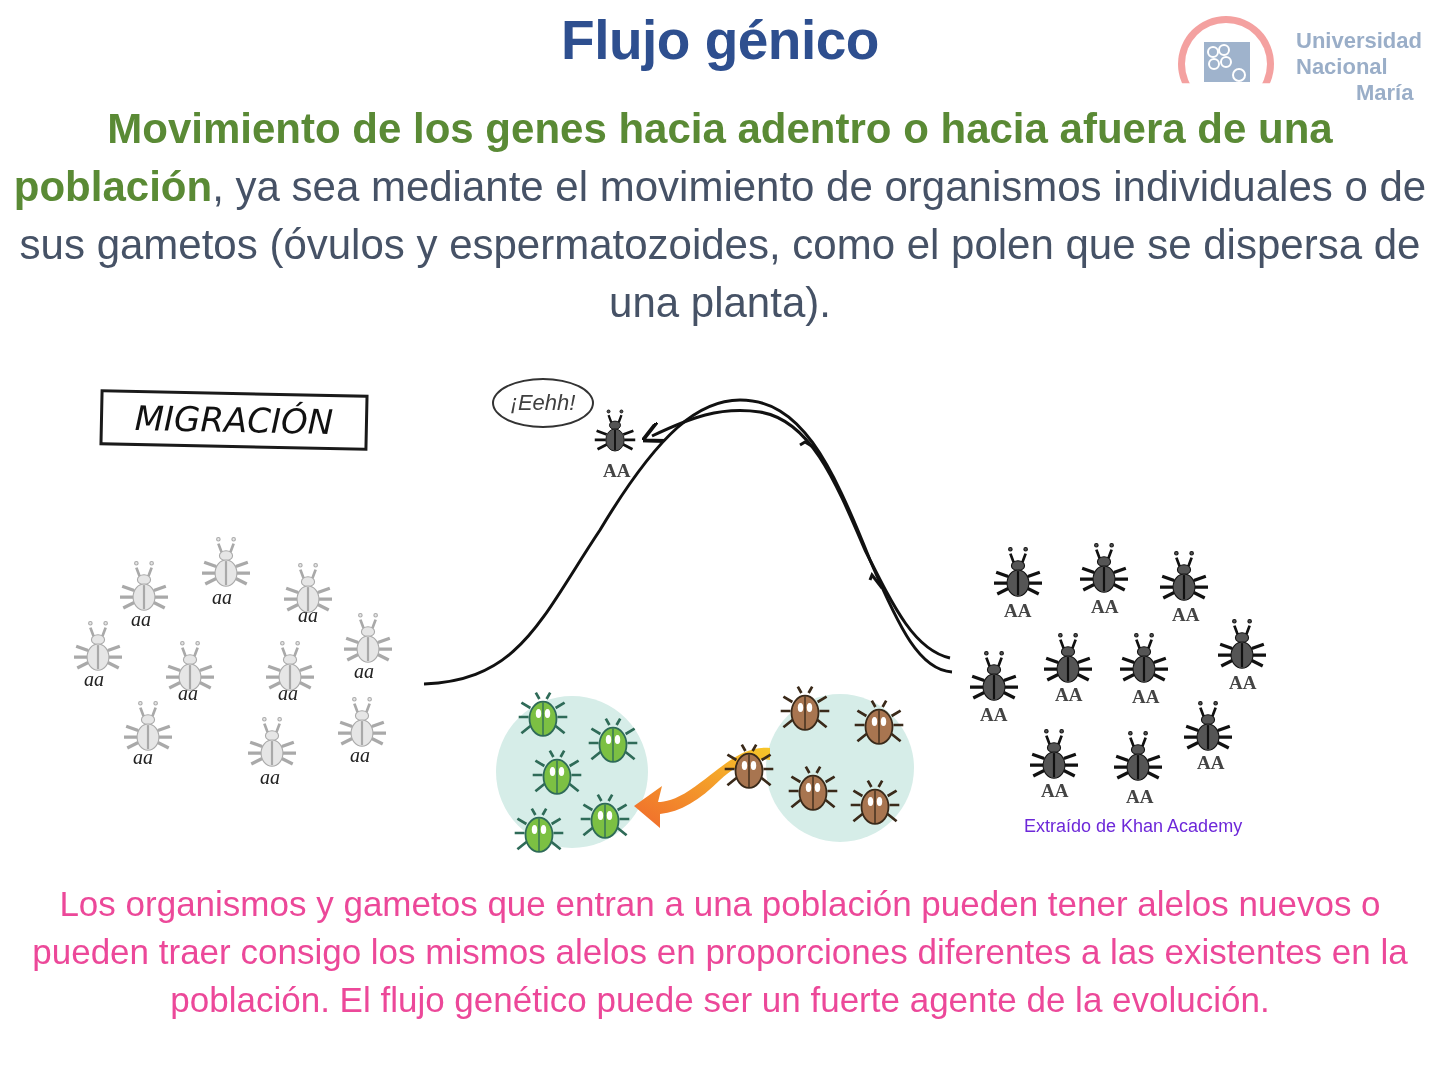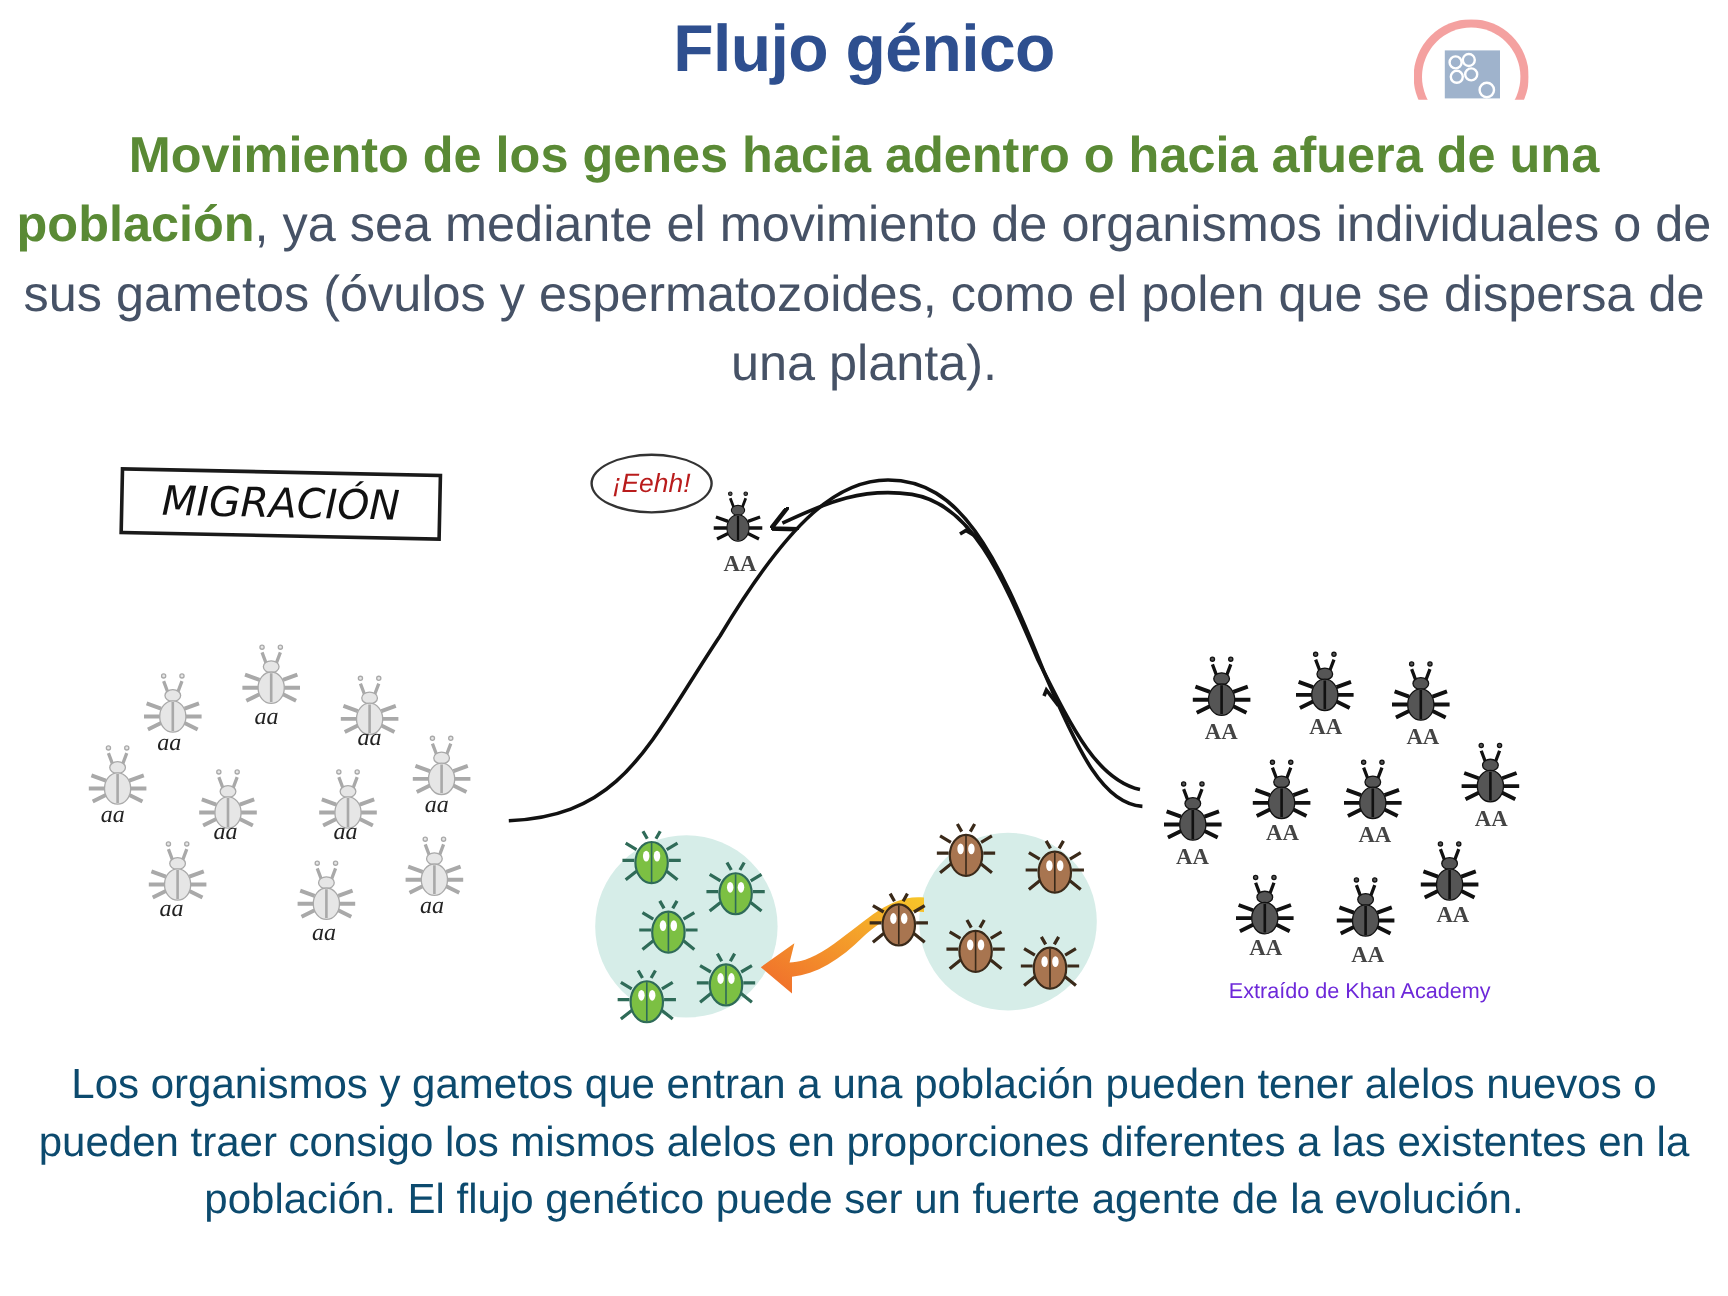--- a/index.html
+++ b/index.html
@@ -19,41 +19,46 @@
   .intro { position:absolute; top:88px; left:10px; width:1420px; text-align:center;
            font-size:42px; line-height:58px; color:#465266;margin-top:12px; }
   .intro .hl { color:#5a8a35; font-weight:bold; }
   .fig { position:absolute; top:350px; left:0; width:1440px; height:520px; }
   .mig-box { position:absolute; left:100px; top:42px; width:268px; height:56px;
              border:3px solid #1a1a1a; transform:rotate(1.2deg); box-sizing:border-box;
              display:flex; align-items:center; justify-content:center;
              font-family:"DejaVu Sans", sans-serif; font-style:italic; font-size:34px; color:#111; }
   .bubble { position:absolute; left:492px; top:28px; width:98px; height:46px;
             border:2.5px solid #333; border-radius:50%; display:flex; align-items:center;
-            justify-content:center; font-style:italic; font-size:22px; color:#b91c1c; }
+            justify-content:center; font-style:italic; font-size:22px; color:#404040; }
   .credit { position:absolute; left:1024px; top:466px; font-size:18px; color:#6d28d9; }
   .lbl { position:absolute; font-family:Liberation Serif, serif; font-weight:bold; font-size:19px; }
   .lbl.aa { color:#222; font-style:italic; font-weight:normal; font-size:20px; }
   .lbl.AA { color:#444; }
   .outro { position:absolute; top:880px; left:10px; width:1420px; text-align:center;
-           font-size:35px; line-height:48px; color:#0c4a6e; }
+           font-size:35px; line-height:48px; color:#ec4899; }
 </style>
 </head>
 <body>
 
 <div class="title">Flujo génico</div>
 
 <div class="logo">
   <div class="arc"></div>
   <div class="sq">
     <span style="left:3px;top:4px"></span>
       <span style="left:14px;top:2px"></span>
     <span style="left:4px;top:16px"></span>
       <span style="left:16px;top:14px"></span>
     <span style="left:28px;top:26px;width:10px;height:10px"></span>
+  </div>
+  <div class="txt">
+    <span>Universidad</span><br>
+    <span>Nacional</span>
+    <span class="m">María</span>
   </div>
 </div>
 
 <div class="intro"><span class="hl">Movimiento de los genes hacia adentro o hacia afuera de una población</span><span>, ya sea mediante el movimiento de organismos individuales o de sus gametos (óvulos y espermatozoides, como el polen que se dispersa de una planta).</span></div>
 
 <div class="fig">
   <div class="mig-box">MIGRACIÓN</div>
   <div class="bubble">¡Eehh!</div>
 
   <svg width="1440" height="520" style="position:absolute;left:0;top:0">

